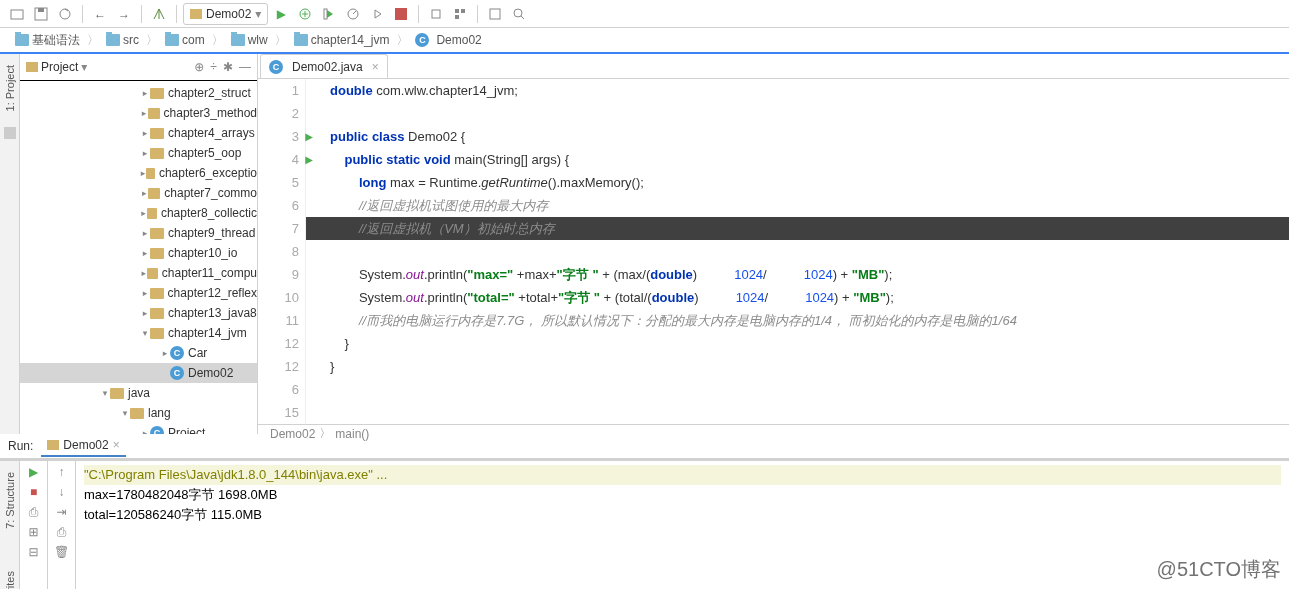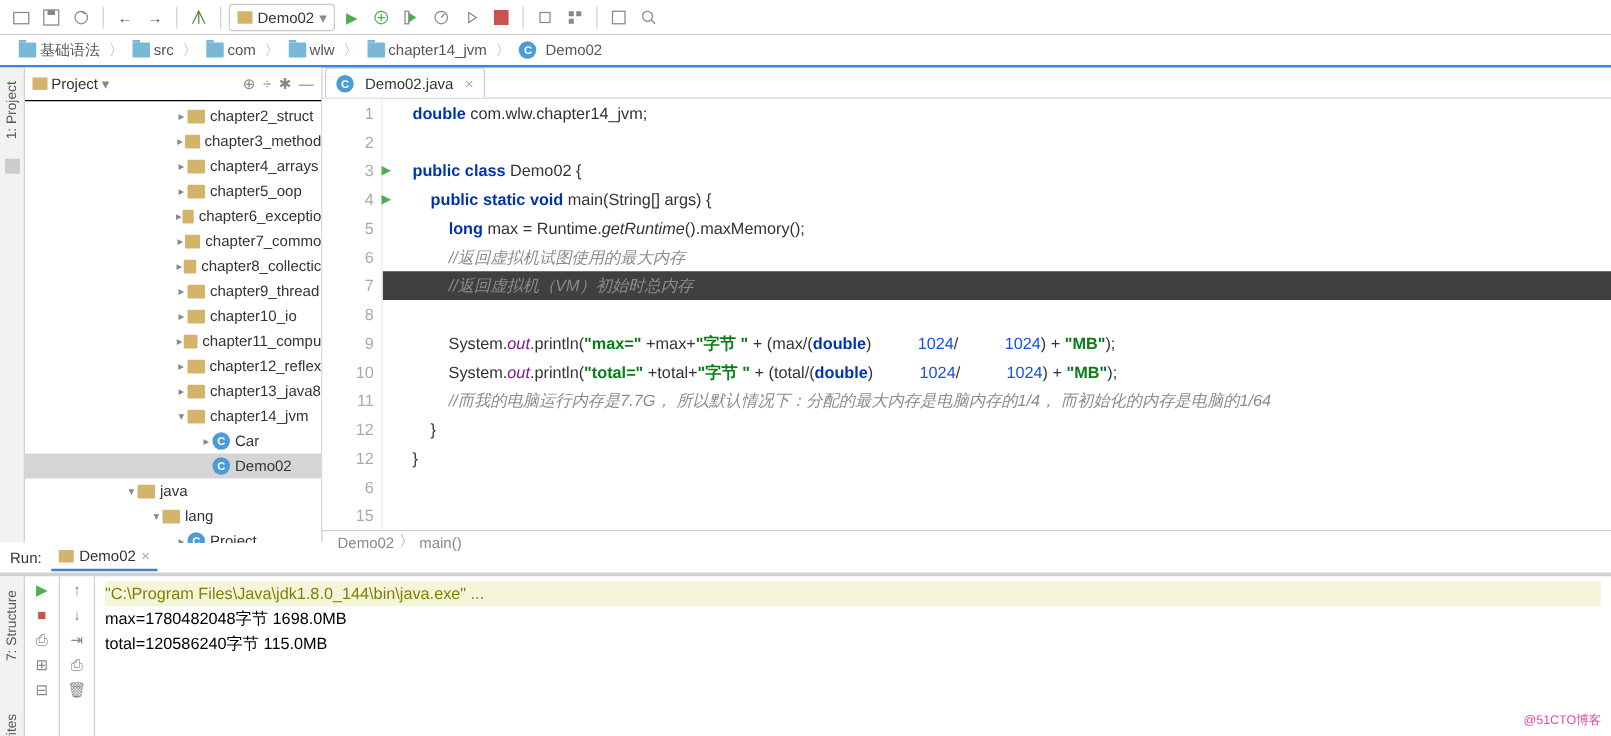--- a/index.html
+++ b/index.html
@@ -46,21 +46,21 @@
 .crumbs { height:24px; border-top:1px solid #d1d1d1; display:flex; align-items:center; padding:0 12px; color:#888; gap:4px; font-size:12px; }
 .run-panel { border-top:3px solid #d1d1d1; display:flex; height:155px; }
 .run-header { height:24px; display:flex; align-items:center; padding:0 8px; gap:8px; }
 .run-tab { display:flex; align-items:center; gap:4px; border-bottom:2px solid #4083c9; padding:3px 6px; }
 .run-tab .x { color:#aaa; }
 .run-tools { width:28px; border-right:1px solid #d1d1d1; display:flex; flex-direction:column; align-items:center; padding-top:4px; gap:6px; }
 .run-tools2 { width:28px; border-right:1px solid #d1d1d1; display:flex; flex-direction:column; align-items:center; padding-top:4px; gap:6px; }
 .console { flex:1; font-family:"Consolas",monospace; font-size:13px; padding:4px 8px; color:#000; }
 .console-line { line-height:20px; white-space:pre; }
 .cmd { color:#808000; background:#f5f5dc; }
-.watermark { position:absolute; right:8px; bottom:6px; color:#ec4899; font-size:10px; }
+.watermark { position:absolute; right:8px; bottom:6px; color:#737373; font-size:20px; }
 svg { display:block; }
 </style>
 </head>
 <body>
 
 <div class="toolbar">
   <div class="tb-btn">
       <svg width="14" height="14">
         <rect x="1" y="3" width="12" height="9" fill="none" stroke="#888"></rect>
       </svg>

